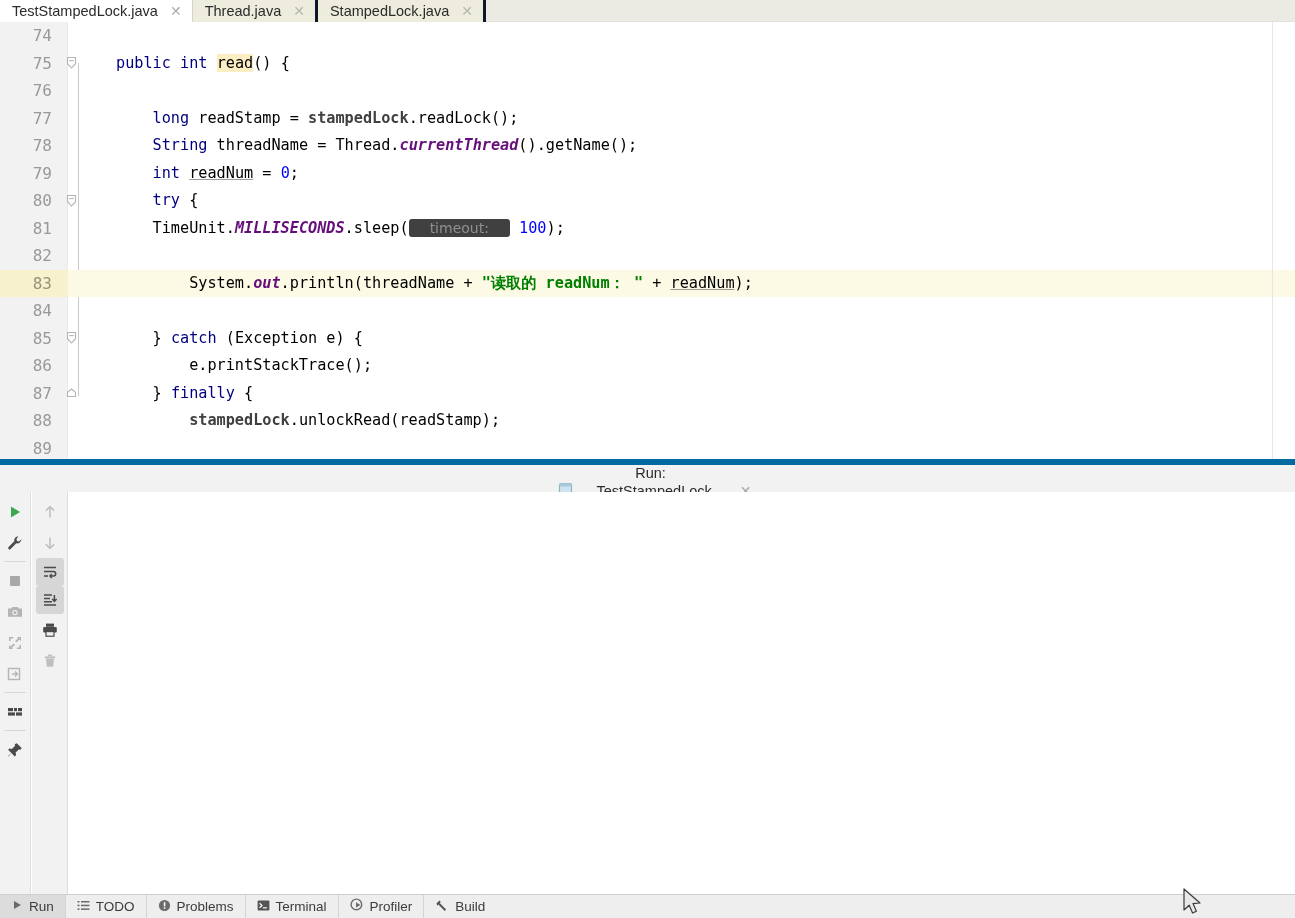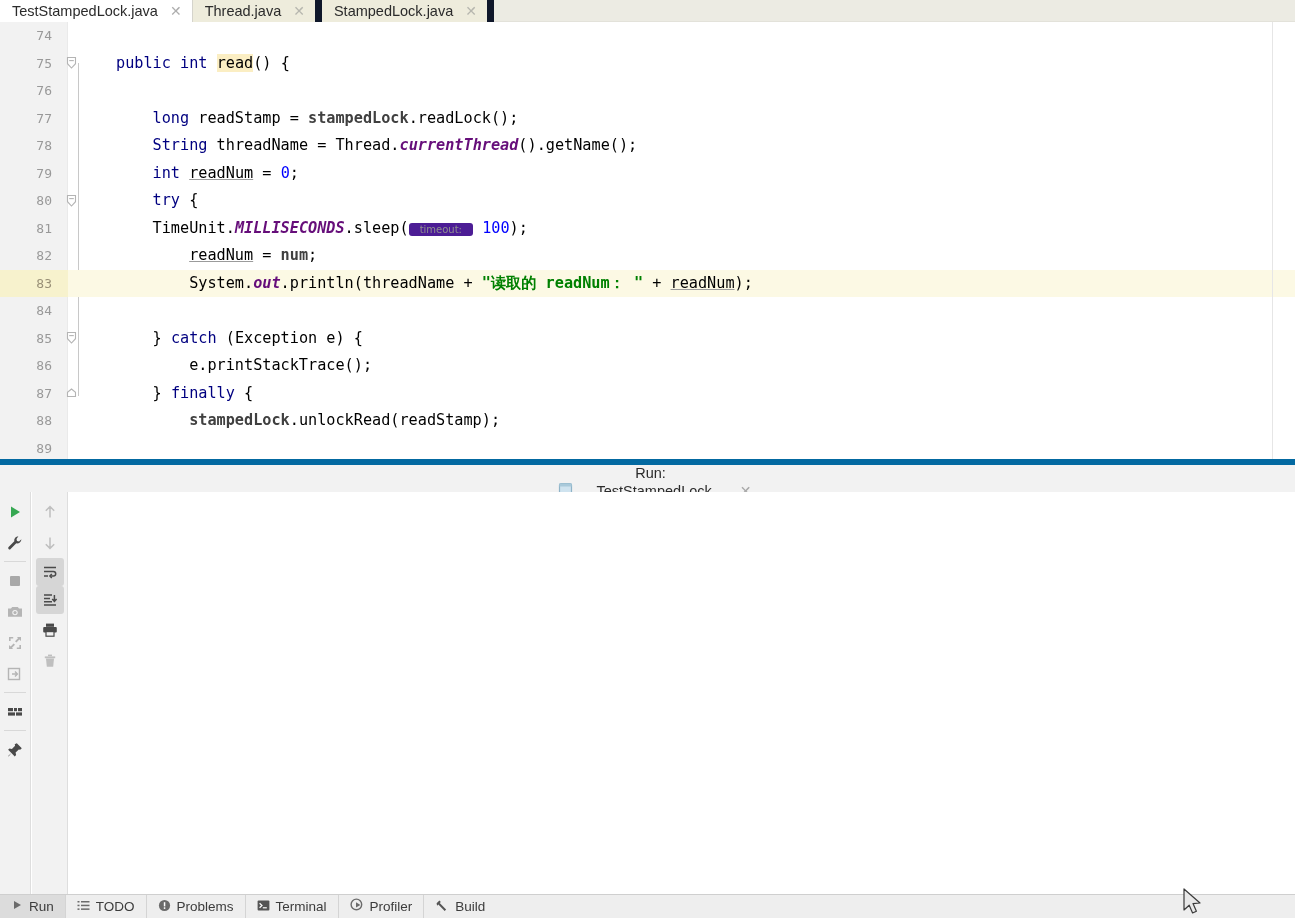--- a/index.html
+++ b/index.html
@@ -17,21 +17,21 @@
   .tabbar {
     position: absolute; top: 0; left: 0; width: 1295px; height: 22px;
     background: #ecebe3;
     display: flex; align-items: stretch;
   }
   .tab {
     display: flex; align-items: center; gap: 6px;
     padding: 0 10px 0 12px;
     font-size: 14.5px; color: #2b2b2b;
     background: #eeecdc;
-    border-right: 7px solid #0f172a;
+    border-right: 3px solid #0f172a;
     cursor: default; position: relative;
   }
   .tab.active { background: #ffffff; border-right: 1px solid #d5d4cc; }
   .tab .tabclose {
     font-size: 14px; color: #b6b6ae; line-height: 1;
     margin-left: 6px; font-family: "DejaVu Sans", sans-serif;
   }
   .tab.active .tabclose { color: #adadad; }
   .tabbar-rest { flex: 1; background: #ecebe3; border-bottom: 1px solid #e3e2da; }
 
@@ -53,21 +53,21 @@
     background: #c8c8c8;
   }
   .coderows { position: absolute; top: 0; left: 0; width: 1295px; }
   .row { position: relative; height: 27.5px; }
   .row.hl { background: #fcf9e4; }
   .row.hl .lnum { background: #f7f2cd; color: #999077; }
   .lnum {
     position: absolute; left: 0; top: 0; width: 68px; height: 27.5px;
     text-align: right; padding-right: 16px;
     font-family: "DejaVu Sans Mono", monospace;
-    font-size: 13px; line-height: 27.5px; color: #999999;
+    font-size: 16px; line-height: 27.5px; color: #999999;
   }
   .codetext {
     position: absolute; left: 116px; top: 0; height: 27.5px;
     line-height: 27.5px; white-space: pre;
     font-family: "DejaVu Sans Mono", monospace;
     font-size: 15.2px; color: #000000; letter-spacing: 0px;
   }
   .fold {
     position: absolute; left: 62px; width: 18px; height: 27.5px;
     display: flex; align-items: center; justify-content: center;
@@ -79,22 +79,22 @@
 
   
   .kw  { color: #000080; font-weight: normal; }
   .fld { color: #404040; font-weight: bold; }
   .str { color: #008000; font-weight: bold; }
   .num { color: #0000ff; }
   .stat{ color: #660e7a; font-style: italic; font-weight: bold; text-align: right; }
   .und { text-decoration: underline; text-decoration-color: #9b9b9b; }
   .hlword { background: #fbeec3; }
   .hint {
-    background: #4c1d95; color: #909090; font-size: 10px;
-    border-radius: 3px; padding: 1px 11px;
+    background: #404040; color: #909090; font-size: 14px;
+    border-radius: 3px; padding: 1px 21px;
     font-family: "DejaVu Sans", sans-serif;
   }
 
   
   .runhead {
     position: absolute; top: 459px; left: 0; width: 1295px; height: 33px;
     background: #f2f2f2; border-top: 6px solid #0369a1;
     display: flex; align-items: center; flex-direction: column;
   }
   .runlabel { font-size: 14.5px; color: #2b2b2b; padding-left: 6px; }
@@ -218,21 +218,20 @@
             </svg>
           </div>
           <div class="codetext">&nbsp;&nbsp;&nbsp;&nbsp;<span class="kw">try</span>&nbsp;{</div>
         </div>
         <div class="row">
           <div class="lnum">81</div>
           <div class="codetext">&nbsp;&nbsp;&nbsp;&nbsp;TimeUnit.<span class="stat">MILLISECONDS</span>.sleep(<span class="hint">timeout:</span>&nbsp;<span class="num">100</span>);</div>
         </div>
         <div class="row">
           <div class="lnum">82</div>
-          <div class="codetext">&nbsp;&nbsp;&nbsp;&nbsp;&nbsp;&nbsp;&nbsp;&nbsp;<span class="und">readNum</span>&nbsp;=&nbsp;<span class="fld">num</span>;</div>
         </div>
         <div class="row hl">
           <div class="lnum">83</div>
           <div class="codetext">&nbsp;&nbsp;&nbsp;&nbsp;&nbsp;&nbsp;&nbsp;&nbsp;System.<span class="stat">out</span>.println(threadName&nbsp;+&nbsp;<span class="str">"读取的 readNum： "</span>&nbsp;+&nbsp;<span class="und">readNum</span>);</div>
         </div>
         <div class="row">
           <div class="lnum">84</div>
           <div class="codetext"></div>
         </div>
         <div class="row">

